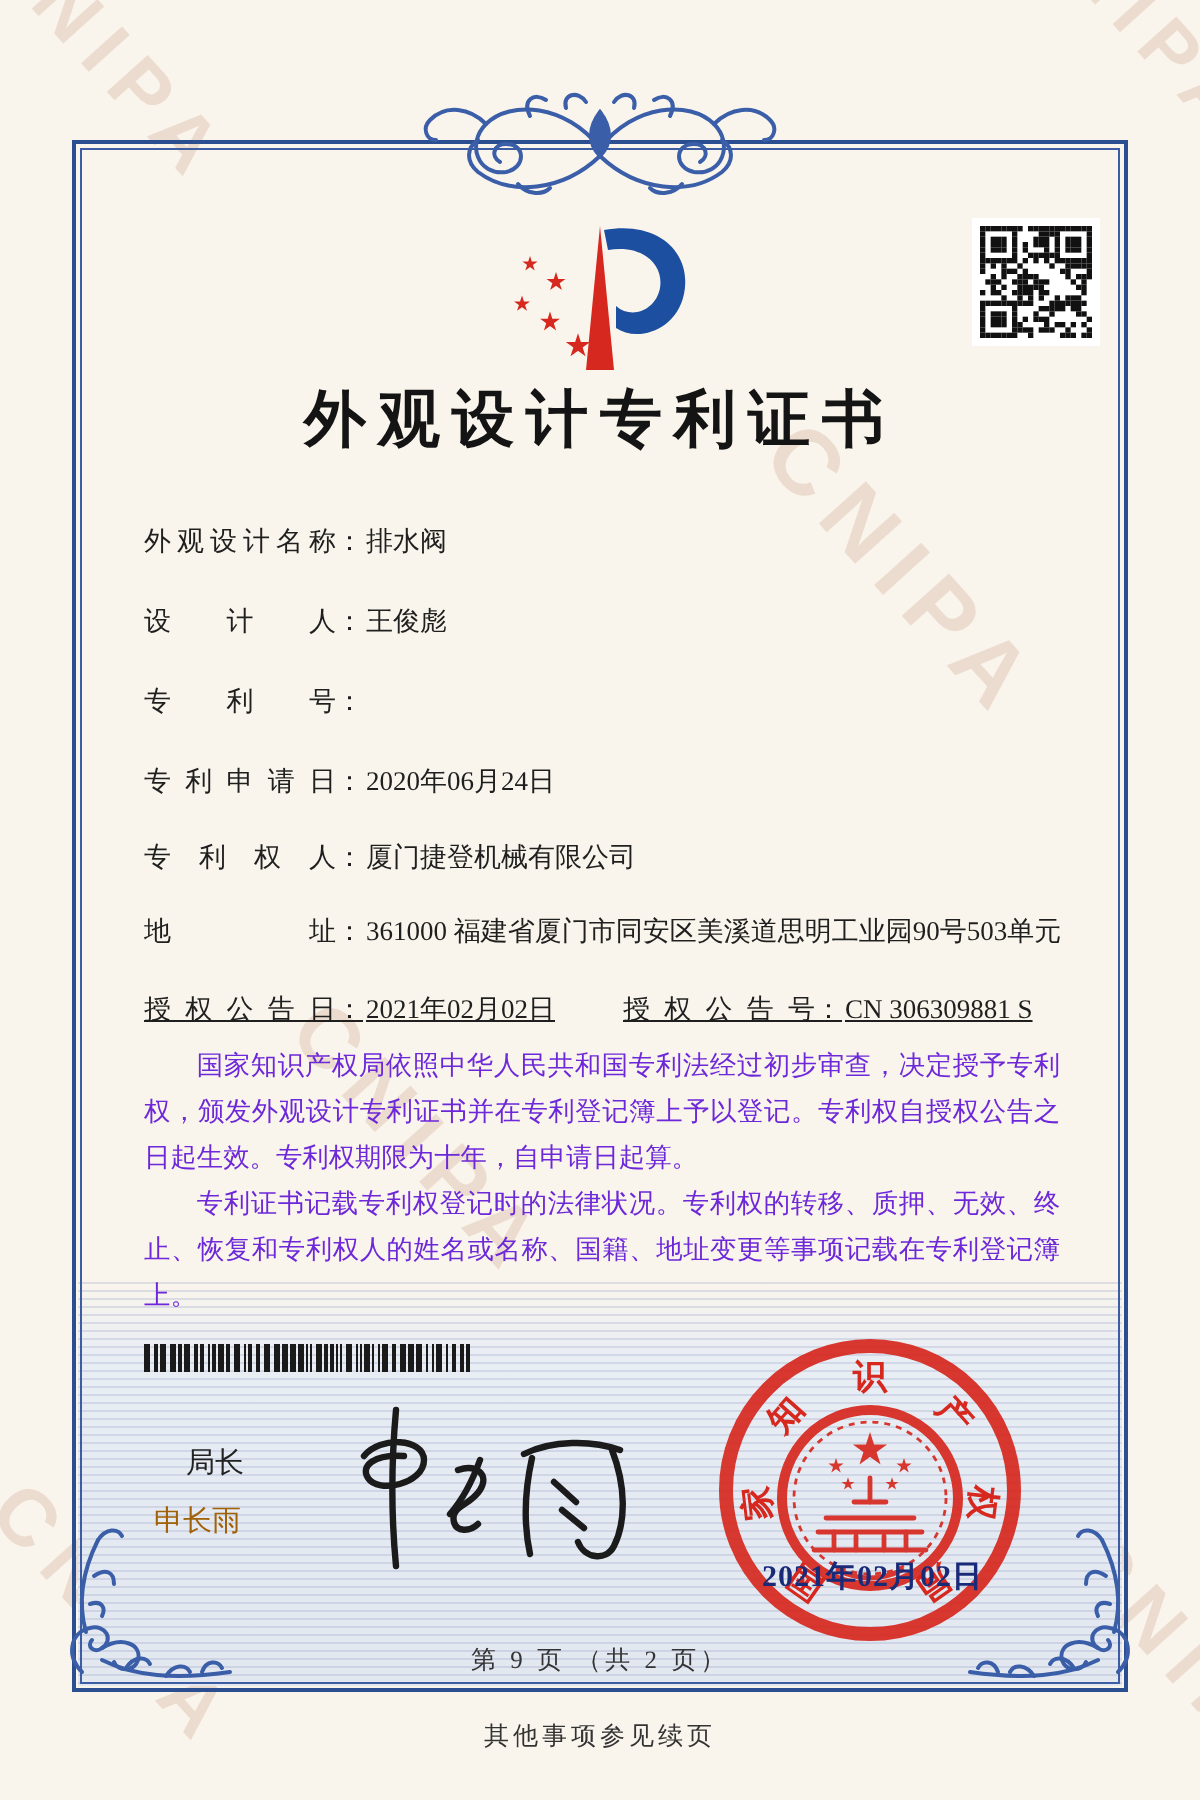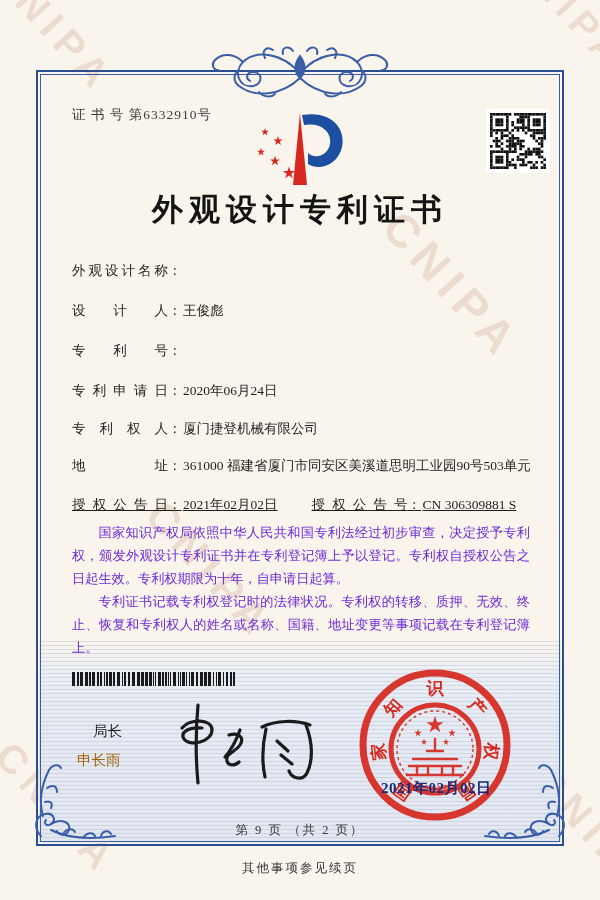--- a/index.html
+++ b/index.html
@@ -165,21 +165,20 @@
       <path d="M20,30 C26,26 30,28 30,34"></path>
       <path d="M18,44 C24,42 26,46 24,50"></path>
       <path d="M24,72 C40,80 60,82 88,78"></path>
       <path d="M36,76 C40,70 46,70 48,74"></path>
       <path d="M56,80 C60,74 66,74 68,78"></path>
       <path d="M74,78 C76,72 82,72 84,76"></path>
       <path d="M24,66 C34,60 44,64 42,72 C40,78 32,78 30,73"></path>
     </g>
   </svg>
 
-  <div class="cert-no">证 书 号 第6332910号</div>
 
   <svg class="qr" id="qr" width="64" height="64" viewBox="0 0 64 64">
       <rect x="4" y="4" width="2.6666666666666665" height="2.6666666666666665" fill="#111"></rect>
       <rect x="6.666666666666666" y="4" width="2.6666666666666665" height="2.6666666666666665" fill="#111"></rect>
       <rect x="9.333333333333332" y="4" width="2.6666666666666665" height="2.6666666666666665" fill="#111"></rect>
       <rect x="12" y="4" width="2.6666666666666665" height="2.6666666666666665" fill="#111"></rect>
       <rect x="14.666666666666666" y="4" width="2.6666666666666665" height="2.6666666666666665" fill="#111"></rect>
       <rect x="17.333333333333332" y="4" width="2.6666666666666665" height="2.6666666666666665" fill="#111"></rect>
       <rect x="20" y="4" width="2.6666666666666665" height="2.6666666666666665" fill="#111"></rect>
       <rect x="22.666666666666664" y="4" width="2.6666666666666665" height="2.6666666666666665" fill="#111"></rect>
@@ -424,20 +423,21 @@
       <polygon points="49,2 42,74 56,74"></polygon>
     </g>
     <path d="M51,4 C80,-1 95,17 91,36 C87,55 67,60 57,53 L57,42 C65,49 77,44 79,33 C81,21 70,11 53,14 Z" fill="#1d4fa0"></path>
   </svg>
 
   <div class="title">外观设计专利证书</div>
 
   <div class="frow r1">
     <span class="flabel">外观设计名称</span>
       <span class="fcolon">：</span>
+      <span class="fval">排水阀</span>
   </div>
   <div class="frow r2">
     <span class="flabel">设计人</span>
       <span class="fcolon">：</span>
       <span class="fval">王俊彪</span>
   </div>
   <div class="frow r3">
     <span class="flabel">专利号</span>
       <span class="fcolon">：</span>
   </div>

